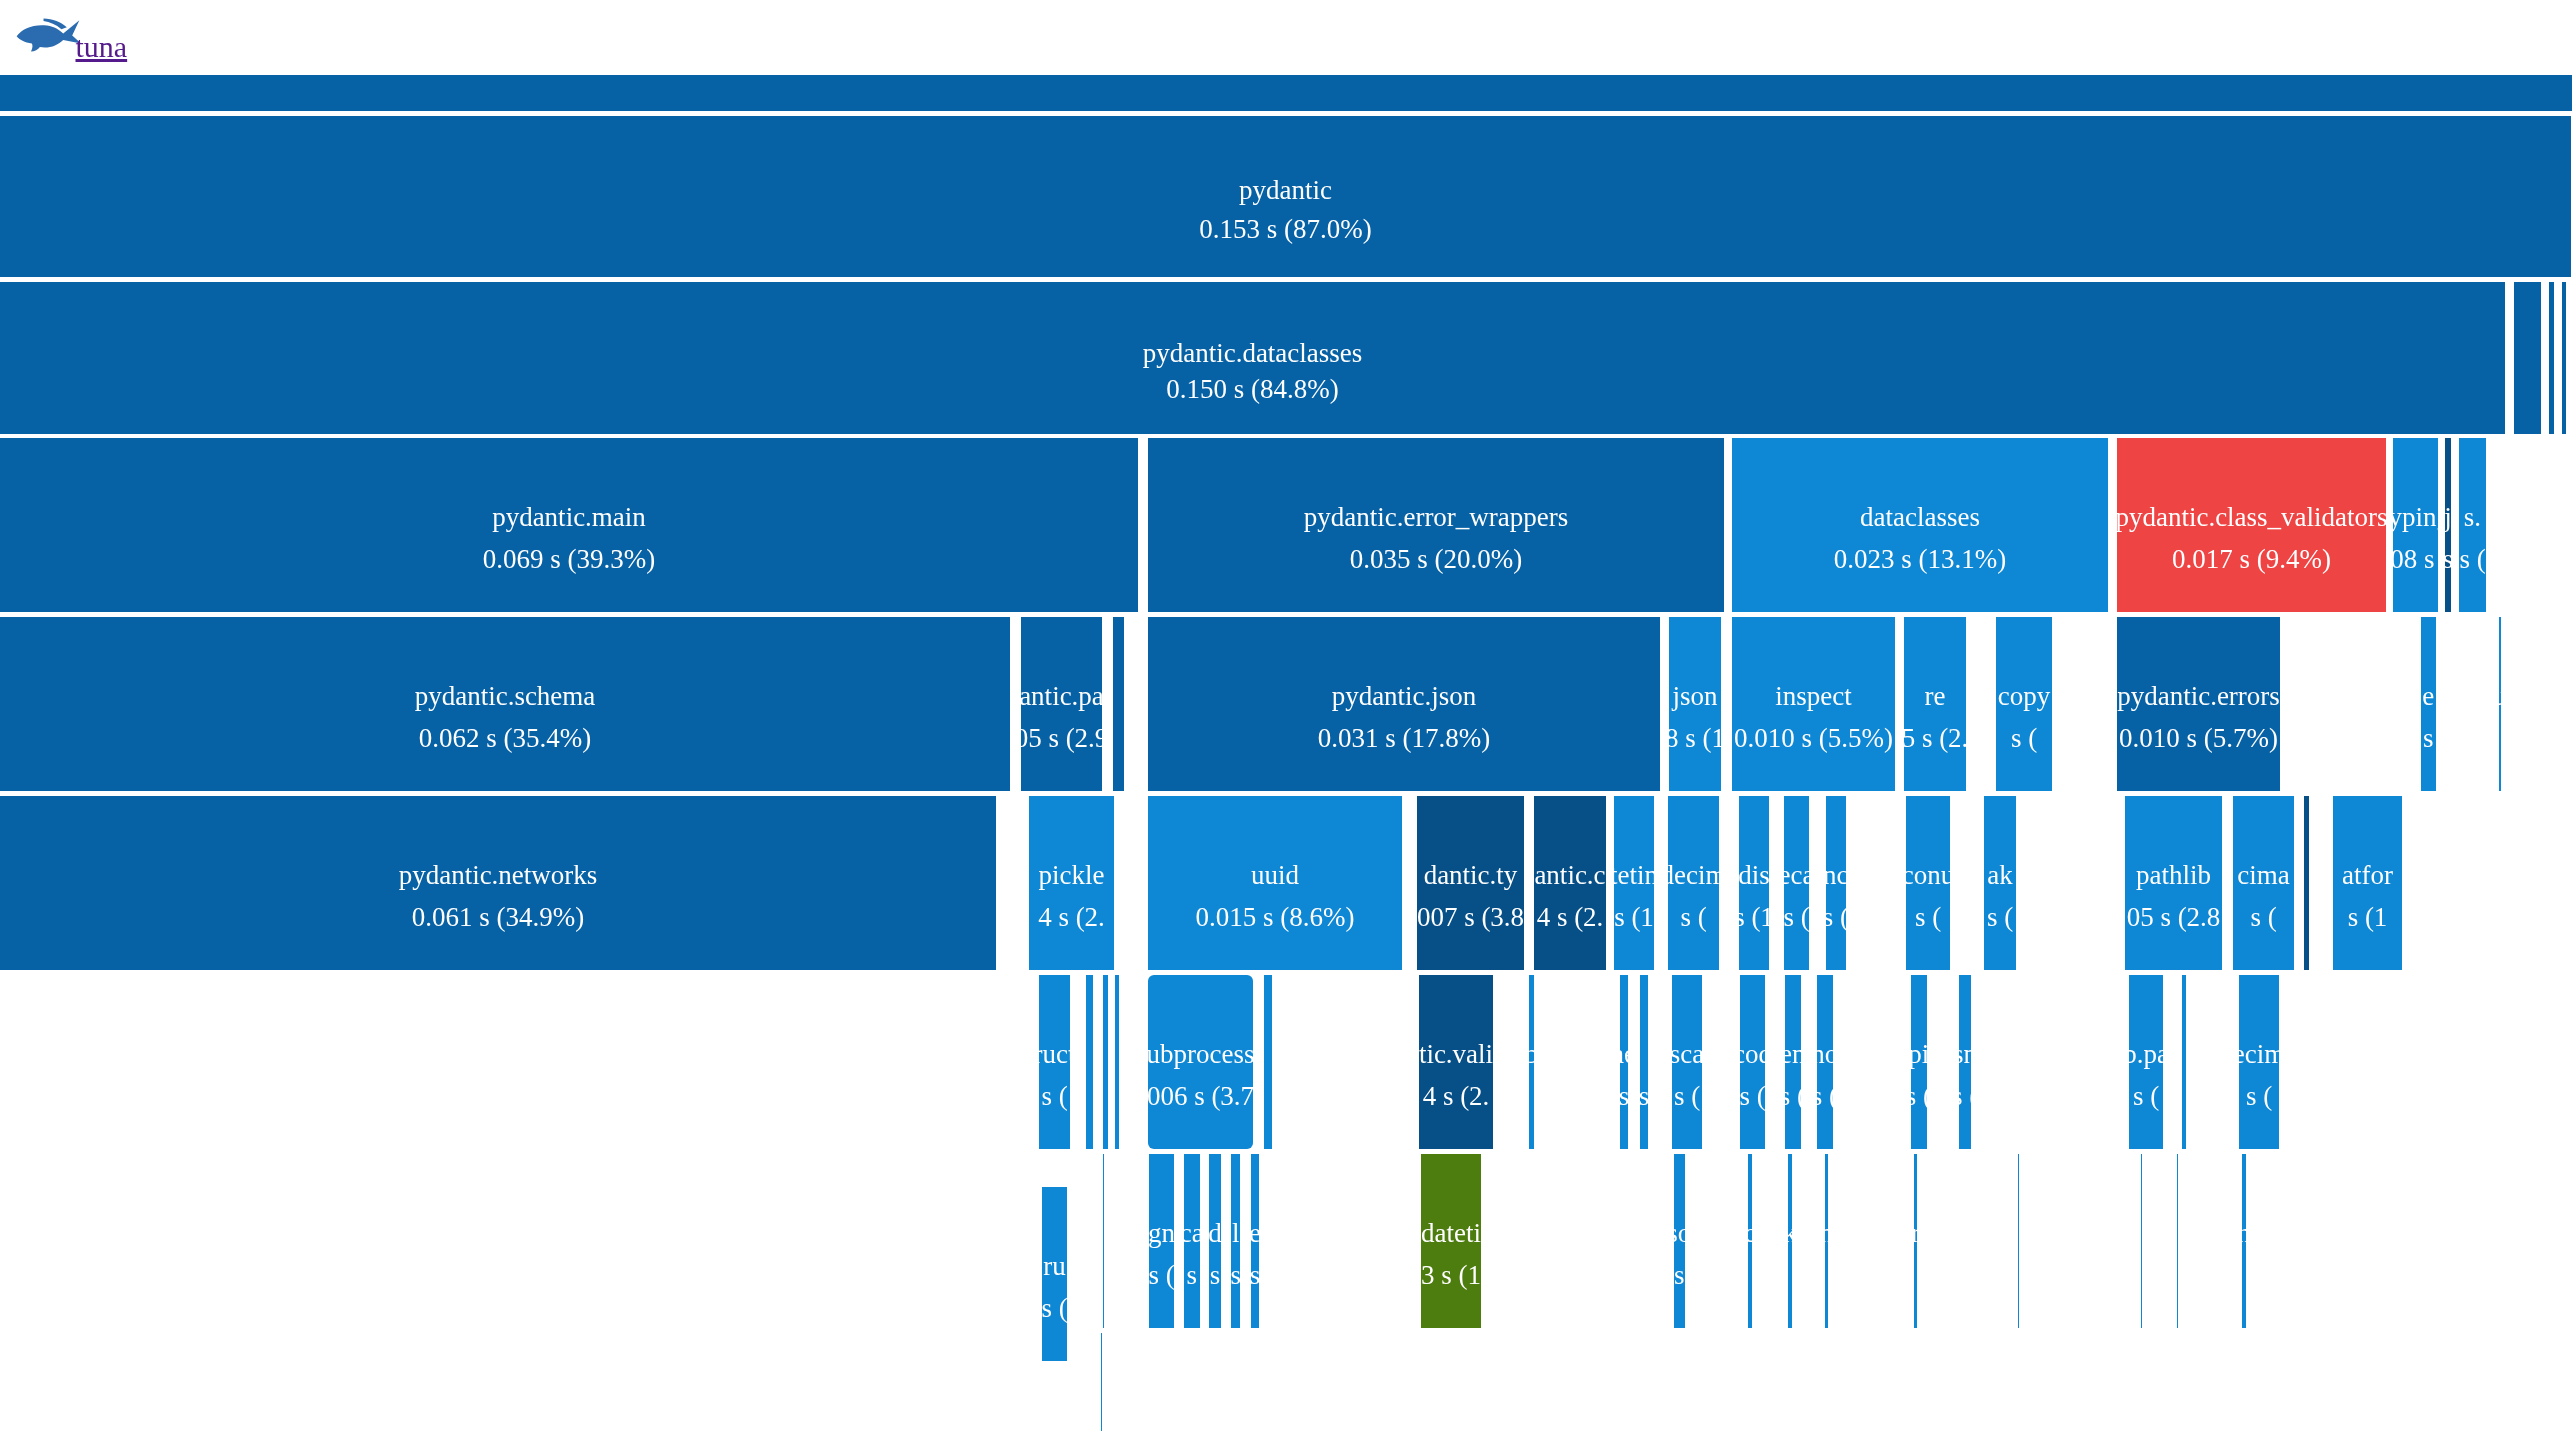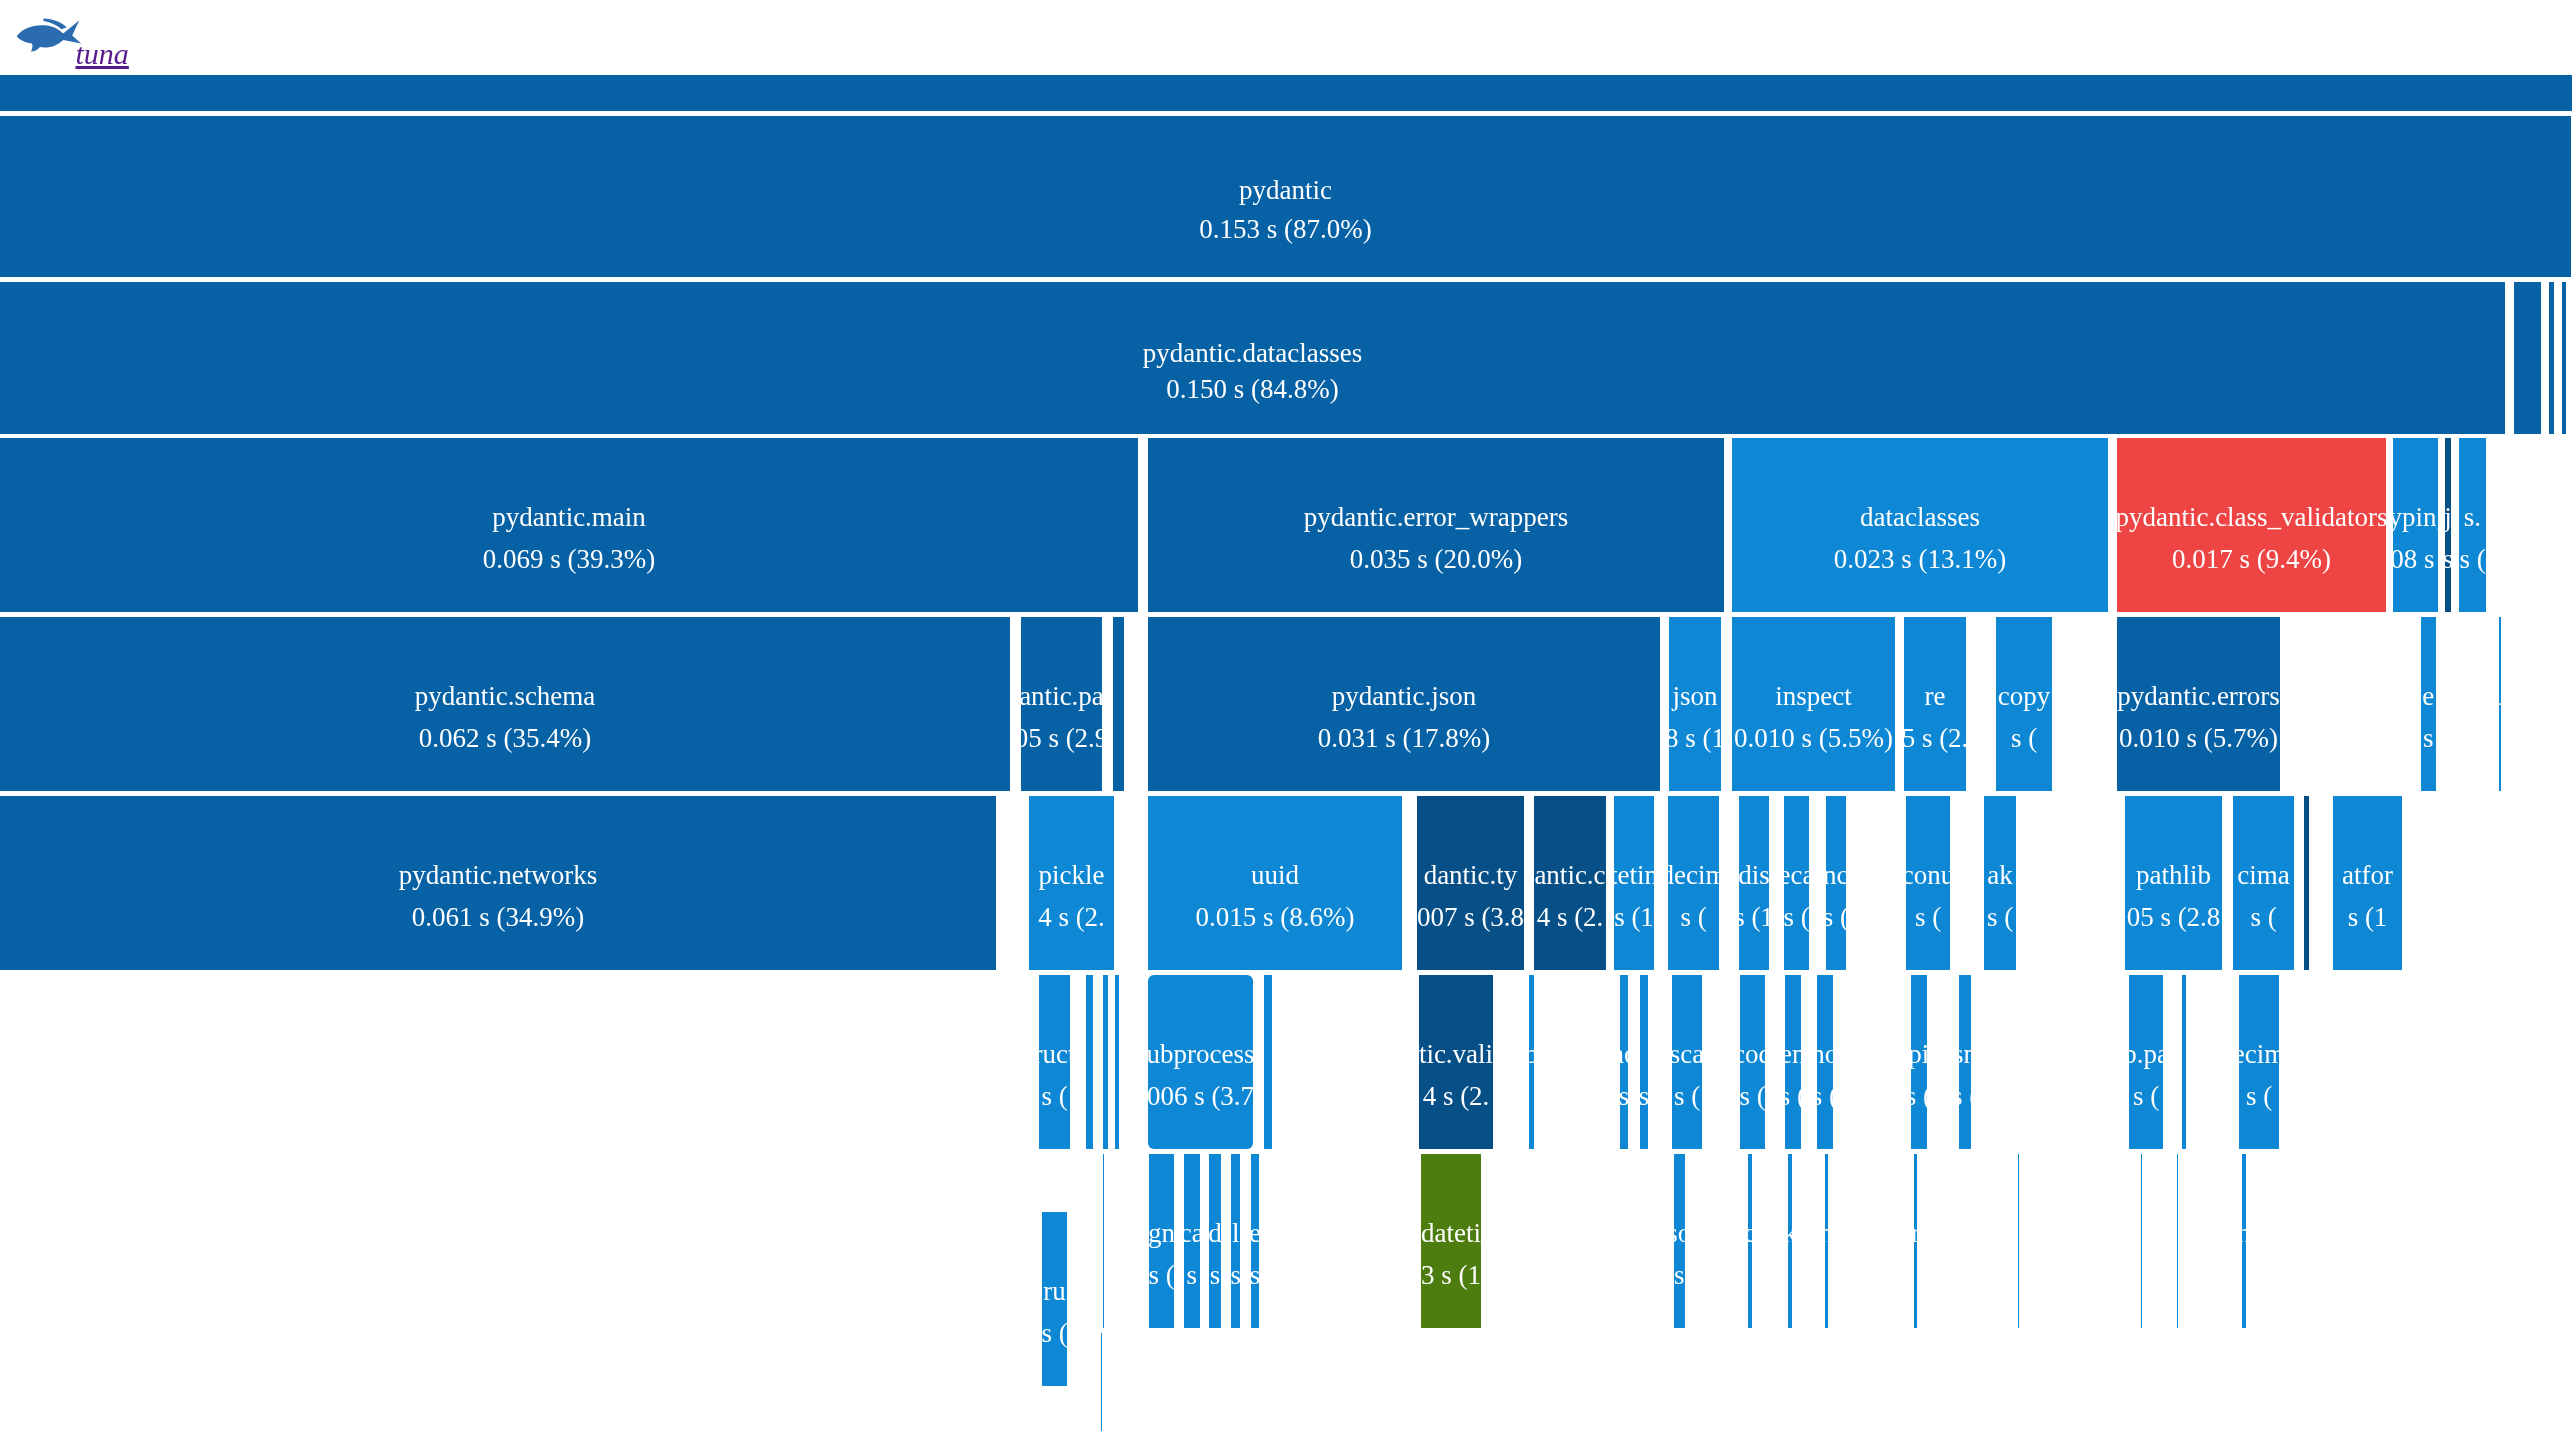--- a/index.html
+++ b/index.html
@@ -18,23 +18,22 @@
     position: absolute;
     left: 0; top: 0;
     width: 2576px;
     height: 75px;
   }
   #logo-link {
     position: absolute;
     left: 12.5px;
     top: 12.5px;
     display: flex;
-    align-items: center;
+    align-items: flex-start;
     text-decoration: none;
-    font-style: italic;
   }
   #tuna-fish-icon { display: block; }
   #brand-text {
     font-family: "Liberation Serif", "DejaVu Serif", serif;
     font-size: 30px;
     color: #551a8b;
     text-decoration: underline;
     line-height: 1;
     padding-left: 9px;
     position: relative;
@@ -281,21 +280,21 @@
     </div>
     <div class="frame" style="left: 2129px; width: 34px; top: 900px; height: 174px; background: rgb(14, 135, 212);">
       <span class="lbl name">b.pa</span>
       <span class="lbl val">s (</span>
     </div>
     <div class="frame" style="left: 2182px; width: 4.2px; top: 900px; height: 174px; background: rgb(14, 135, 212);"></div>
     <div class="frame" style="left: 2239px; width: 40px; top: 900px; height: 174px; background: rgb(14, 135, 212);">
       <span class="lbl name">ecim</span>
       <span class="lbl val">s (</span>
     </div>
-    <div class="frame" style="left: 1042px; width: 25px; top: 1137px; height: 174px; background: rgb(14, 135, 212); text-align: right;">
+    <div class="frame" style="left: 1042px; width: 25px; top: 1112px; height: 174px; background: rgb(14, 135, 212); text-align: right;">
       <span class="lbl name">ru</span>
       <span class="lbl val">s (</span>
     </div>
     <div class="frame" style="left: 1103px; width: 0.9px; top: 1079px; height: 174px; background: rgb(14, 135, 212);"></div>
     <div class="frame" style="left: 1149px; width: 25px; top: 1079px; height: 174px; background: rgb(14, 135, 212);">
       <span class="lbl name">gn</span>
       <span class="lbl val">s (</span>
     </div>
     <div class="frame" style="left: 1184px; width: 15.7px; top: 1079px; height: 174px; background: rgb(14, 135, 212);">
       <span class="lbl name">ca</span>

